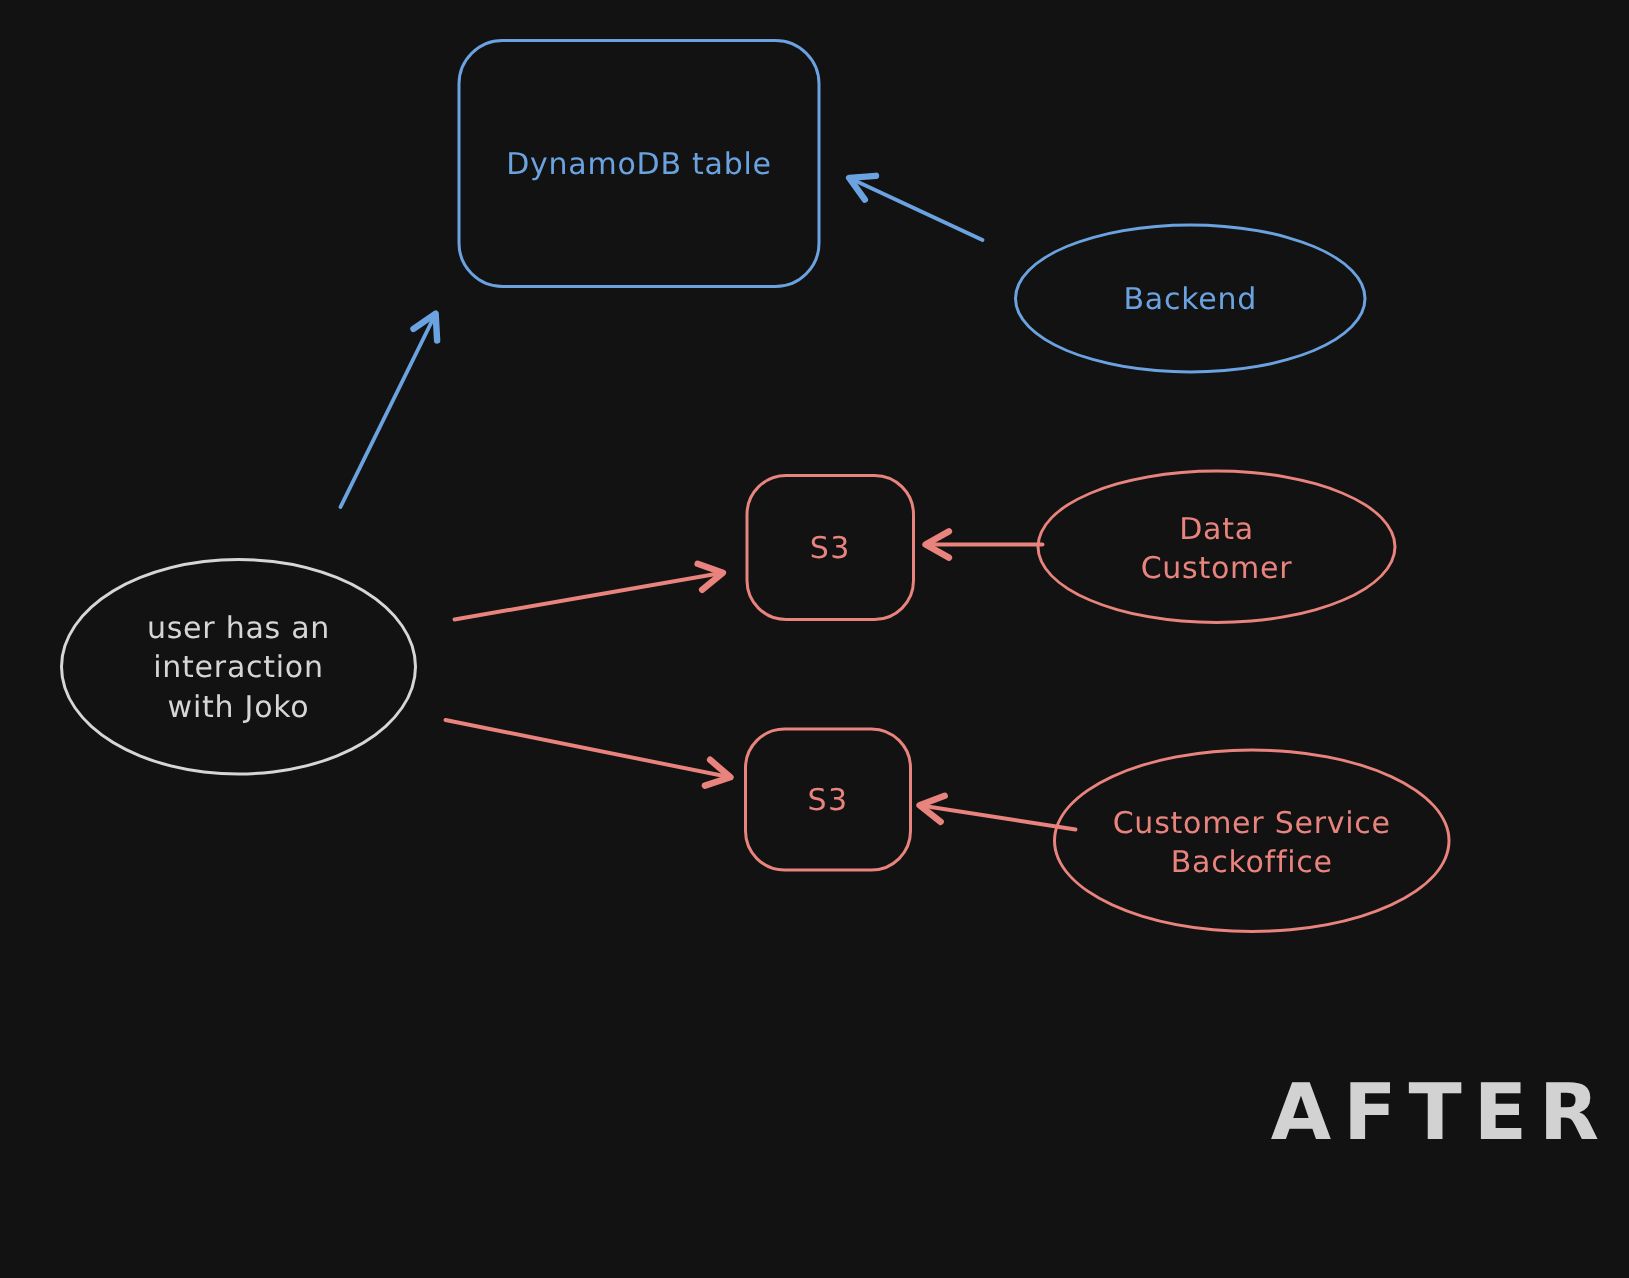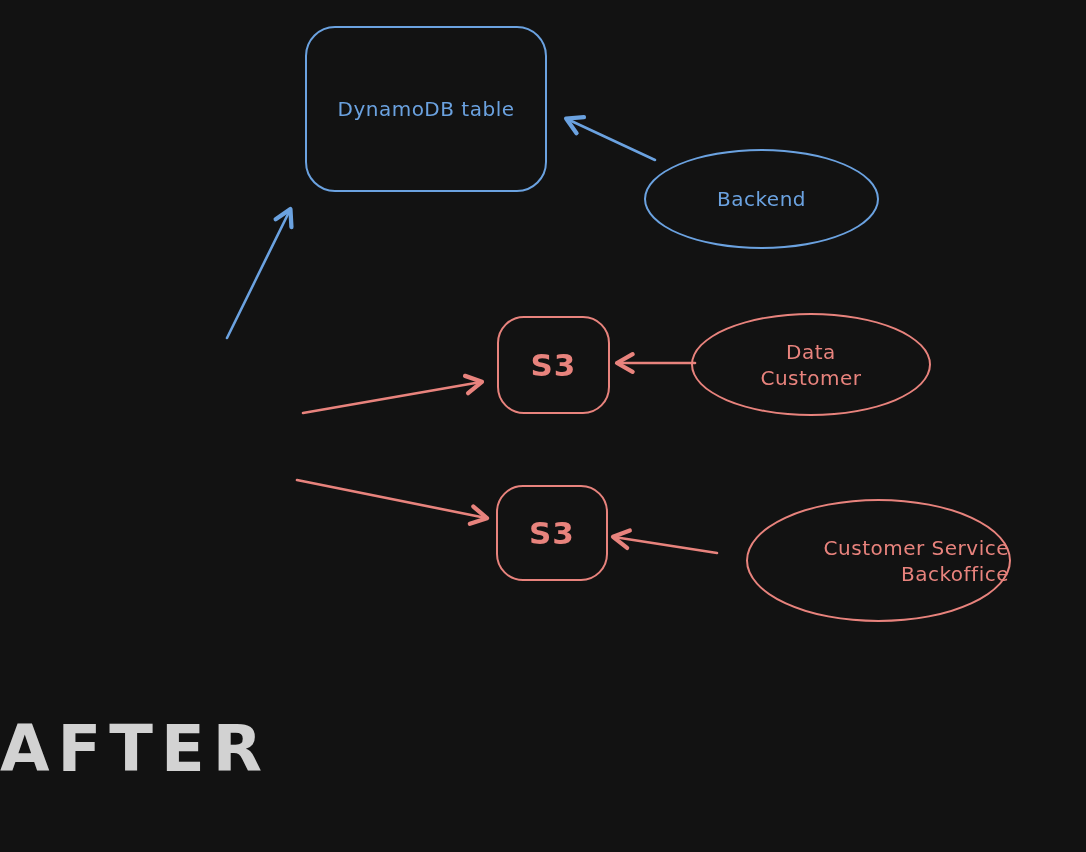--- a/index.html
+++ b/index.html
@@ -24,36 +24,36 @@
     line-height:1.3;
   }
   .rect{border-radius:30px;border:2.5px solid;}
   .ellipse{border-radius:50%;border:2.5px solid;}
   .blue{border-color:var(--blue);color:var(--blue);}
   .red{border-color:var(--red);color:var(--red);}
   .white{border-color:var(--white);color:var(--white);}
   .node span{display:block;font-size:20px;font-weight:500;letter-spacing:0.5px;}
 
   .node-dynamodb{left:305px;top:26px;width:242px;height:166px;}
-  .node-backend{left:644px;top:149px;width:235px;height:100px;}
+  .node-backend{left:676px;top:149px;width:235px;height:100px;}
   .node-user{left:40px;top:372px;width:238px;height:145px;}
   .node-user span{line-height:1.32;}
   .node-s3-top{left:497px;top:316px;width:113px;height:98px;border-radius:27px;}
-  .node-s3-top span,.node-s3-bottom span{font-size:31px;font-weight:700;letter-spacing:1px;text-align:center;}
+  .node-s3-top span,.node-s3-bottom span{font-size:20px;font-weight:400;letter-spacing:1px;text-align:center;}
   .node-data-warehouse{left:691px;top:313px;width:240px;height:103px;}
   .node-s3-bottom{left:496px;top:485px;width:112px;height:96px;border-radius:27px;}
-  .node-cs-backoffice{left:746px;top:499px;width:265px;height:123px;align-items:flex-end;}
+  .node-cs-backoffice{left:702px;top:499px;width:265px;height:123px;}
 
   svg.arrows{position:absolute;inset:0;pointer-events:none;}
 
   .diagram-title{
     position:absolute;
     left:0;top:712px;width:1074px;
-    text-align:left;
-    font-size:64px;
+    text-align:right;
+    font-size:52px;
     font-weight:700;
     letter-spacing:8px;
     color:var(--title_text);
   }
 </style>
 </head>
 <body>
 
 <div class="canvas">
 
@@ -75,20 +75,25 @@
   </svg>
 
   <div class="node rect blue node-dynamodb">
     <span>DynamoDB table</span>
   </div>
 
   <div class="node ellipse blue node-backend">
     <span>Backend</span>
   </div>
 
+  <div class="node ellipse white node-user">
+    <span>user has an</span>
+    <span>interaction</span>
+    <span>with Joko</span>
+  </div>
 
   <div class="node rect red node-s3-top">
     <span>S3</span>
   </div>
 
   <div class="node ellipse red node-data-warehouse">
     <span>Data</span>
     <span>Customer</span>
   </div>
 

